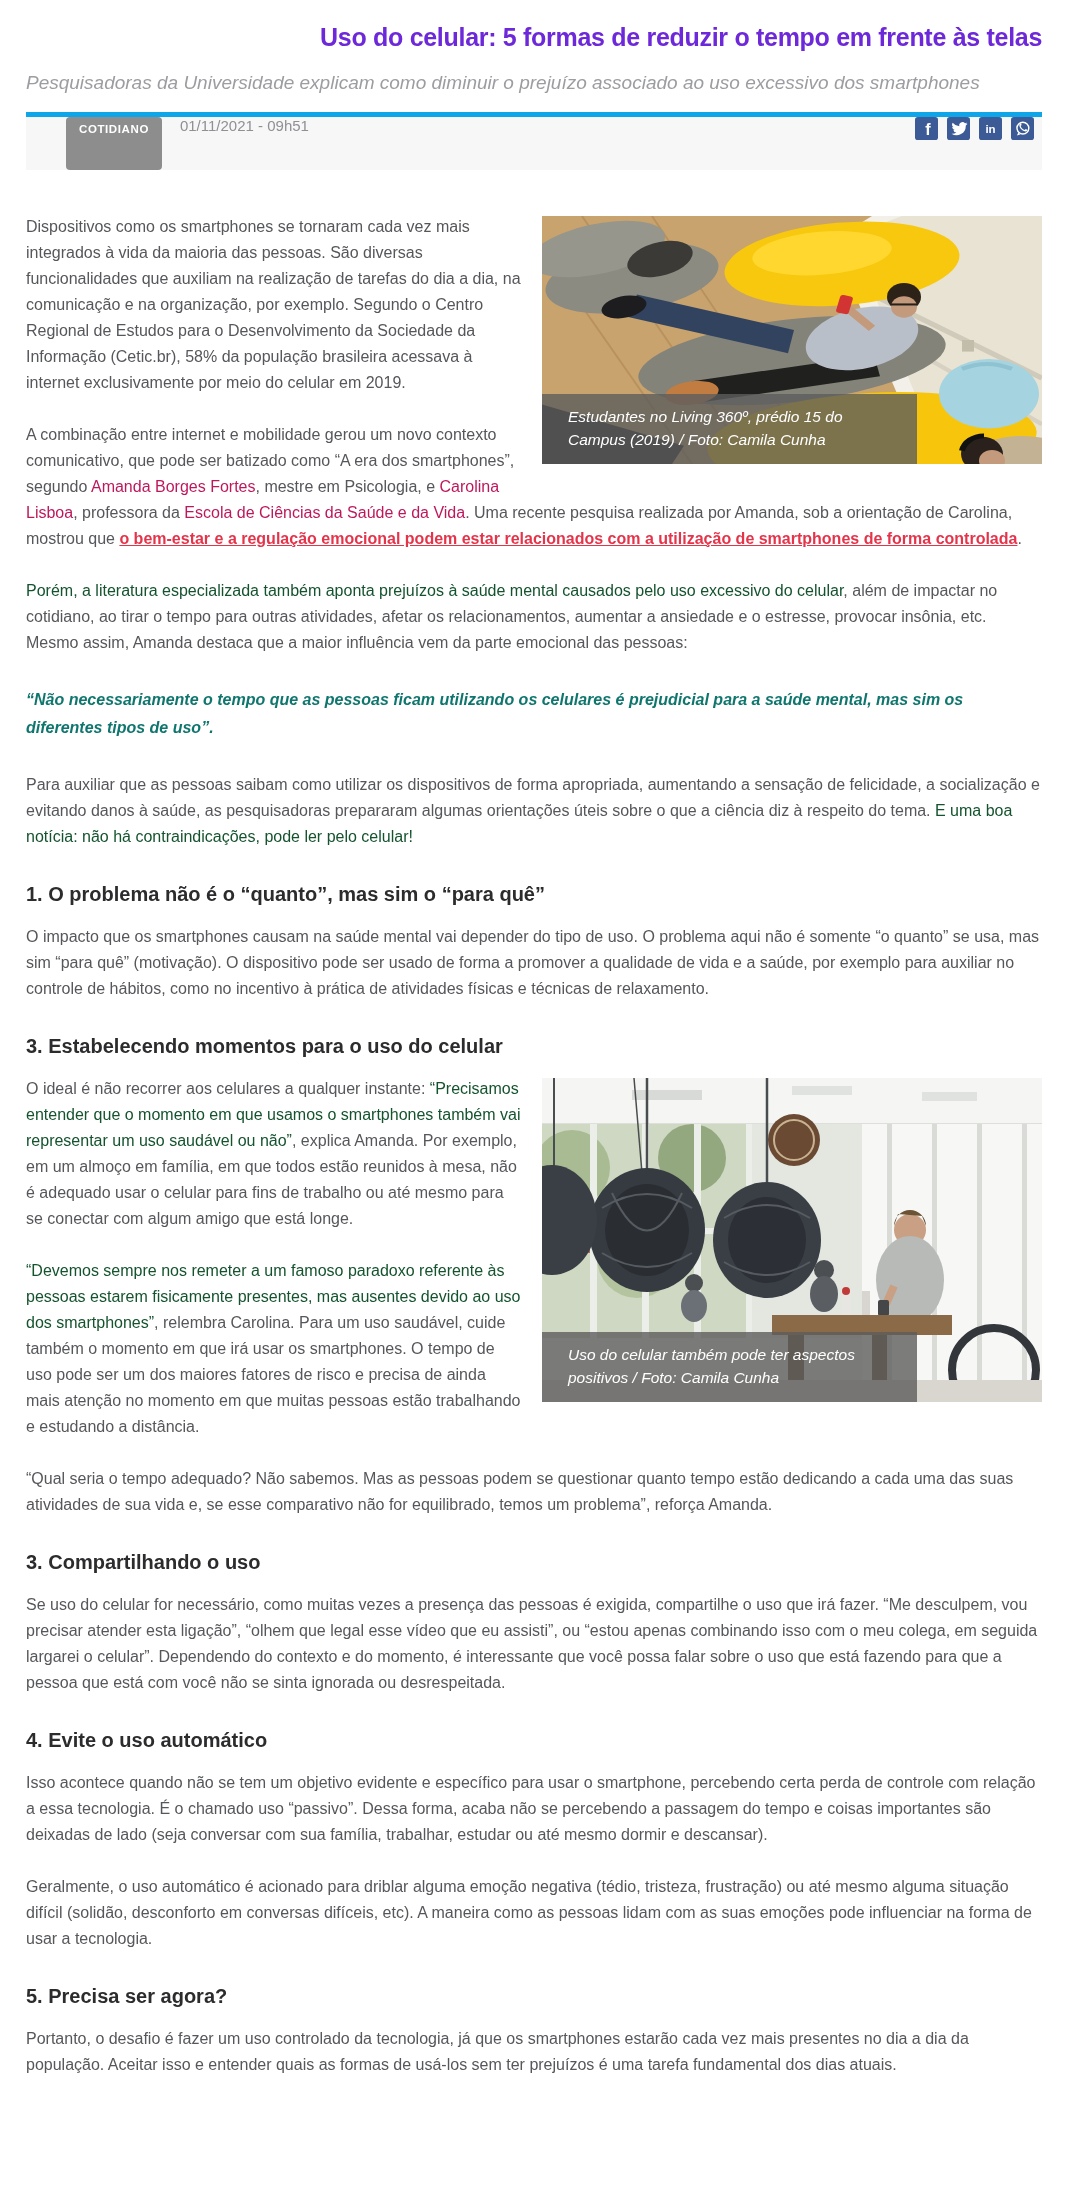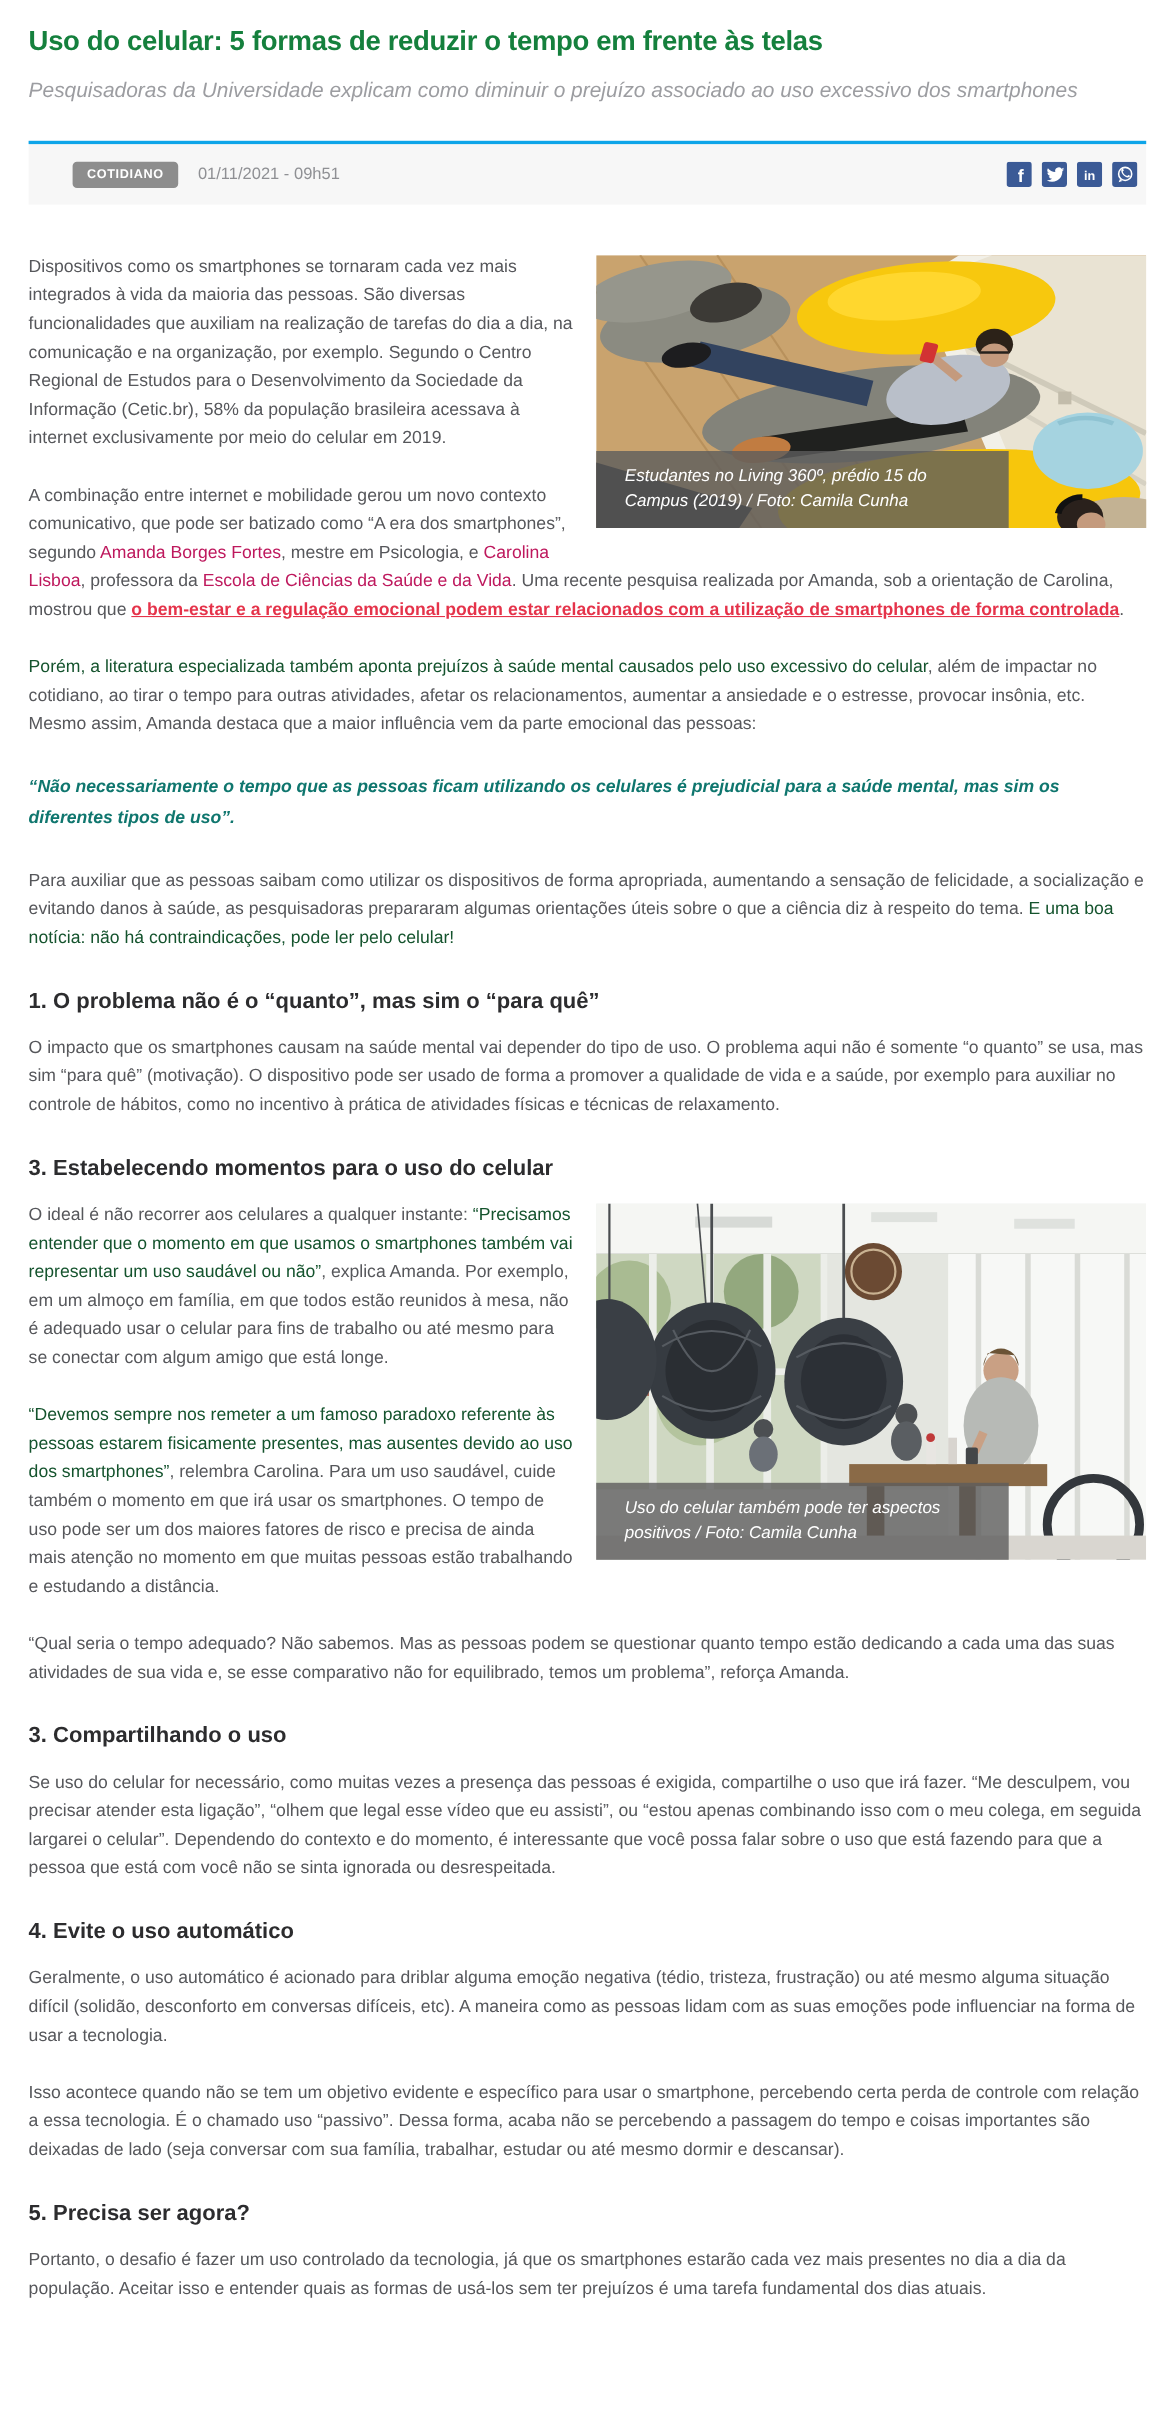--- a/index.html
+++ b/index.html
@@ -9,39 +9,39 @@
     background:#ffffff;
     font-family:"Liberation Sans", sans-serif;
     color:#56575b;
   }
   .container { padding:0 26px; }
 
   h1.title {
     margin:22px 0 0;
     font-size:25px;
     line-height:30px;
-    color:#15803d;
+    color:#6d28d9;
     letter-spacing:-0.3px;
     font-weight:bold;
+    text-align:right;
   }
   .subtitle {
     margin:20px 0 0;
     font-style:italic;
     font-size:19px;
     color:#9c9da1;
     font-weight:normal;
   }
 
   .meta-bar {
-    margin-top:34px;
+    margin-top:18px;
     background:#f7f7f7;
-    border-top:3px solid #0ea5e9;
+    border-top:5px solid #0ea5e9;
     height:58px;
     display:flex;
-    align-items:center;
     padding:0 8px 0 40px;
   }
   .badge {
     background:#8d8d8d;
     color:#ffffff;
     font-size:11.5px;
     font-weight:bold;
     letter-spacing:0.6px;
     padding:6px 13px;
     border-radius:4px;
@@ -266,21 +266,21 @@
     <p><span>O ideal é não recorrer aos celulares a qualquer instante: </span><span class="b">“Precisamos entender que o momento em que usamos o smartphones também vai representar um uso saudável ou não”</span><span>, explica Amanda. Por exemplo, em um almoço em família, em que todos estão reunidos à mesa, não é adequado usar o celular para fins de trabalho ou até mesmo para se conectar com algum amigo que está longe.</span></p>
 
     <p><span class="b">“Devemos sempre nos remeter a um famoso paradoxo referente às pessoas estarem fisicamente presentes, mas ausentes devido ao uso dos smartphones”</span><span>, relembra Carolina. Para um uso saudável, cuide também o momento em que irá usar os smartphones. O tempo de uso pode ser um dos maiores fatores de risco e precisa de ainda mais atenção no momento em que muitas pessoas estão trabalhando e estudando a distância.</span></p>
 
     <p>“Qual seria o tempo adequado? Não sabemos. Mas as pessoas podem se questionar quanto tempo estão dedicando a cada uma das suas atividades de sua vida e, se esse comparativo não for equilibrado, temos um problema”, reforça Amanda.</p>
 
     <h2 class="sec">3. Compartilhando o uso</h2>
     <p>Se uso do celular for necessário, como muitas vezes a presença das pessoas é exigida, compartilhe o uso que irá fazer. “Me desculpem, vou precisar atender esta ligação”, “olhem que legal esse vídeo que eu assisti”, ou “estou apenas combinando isso com o meu colega, em seguida largarei o celular”. Dependendo do contexto e do momento, é interessante que você possa falar sobre o uso que está fazendo para que a pessoa que está com você não se sinta ignorada ou desrespeitada.</p>
 
     <h2 class="sec">4. Evite o uso automático</h2>
+    <p>Isso acontece quando não se tem um objetivo evidente e específico para usar o smartphone, percebendo certa perda de controle com relação a essa tecnologia. É o chamado uso “passivo”. Dessa forma, acaba não se percebendo a passagem do tempo e coisas importantes são deixadas de lado (seja conversar com sua família, trabalhar, estudar ou até mesmo dormir e descansar).</p>
     <p>Geralmente, o uso automático é acionado para driblar alguma emoção negativa (tédio, tristeza, frustração) ou até mesmo alguma situação difícil (solidão, desconforto em conversas difíceis, etc). A maneira como as pessoas lidam com as suas emoções pode influenciar na forma de usar a tecnologia.</p>
-    <p>Isso acontece quando não se tem um objetivo evidente e específico para usar o smartphone, percebendo certa perda de controle com relação a essa tecnologia. É o chamado uso “passivo”. Dessa forma, acaba não se percebendo a passagem do tempo e coisas importantes são deixadas de lado (seja conversar com sua família, trabalhar, estudar ou até mesmo dormir e descansar).</p>
 
     <h2 class="sec">5. Precisa ser agora?</h2>
     <p><span>Portanto, o desafio é fazer um uso controlado da tecnologia, já que os smartphones estarão cada vez mais presentes no dia a dia da população. Aceitar isso e entender quais as formas de usá-los sem ter prejuízos é uma tarefa fundamental dos dias atuais. </span></p>
 
   </article>
 
 </div>
 
 </body></html>

